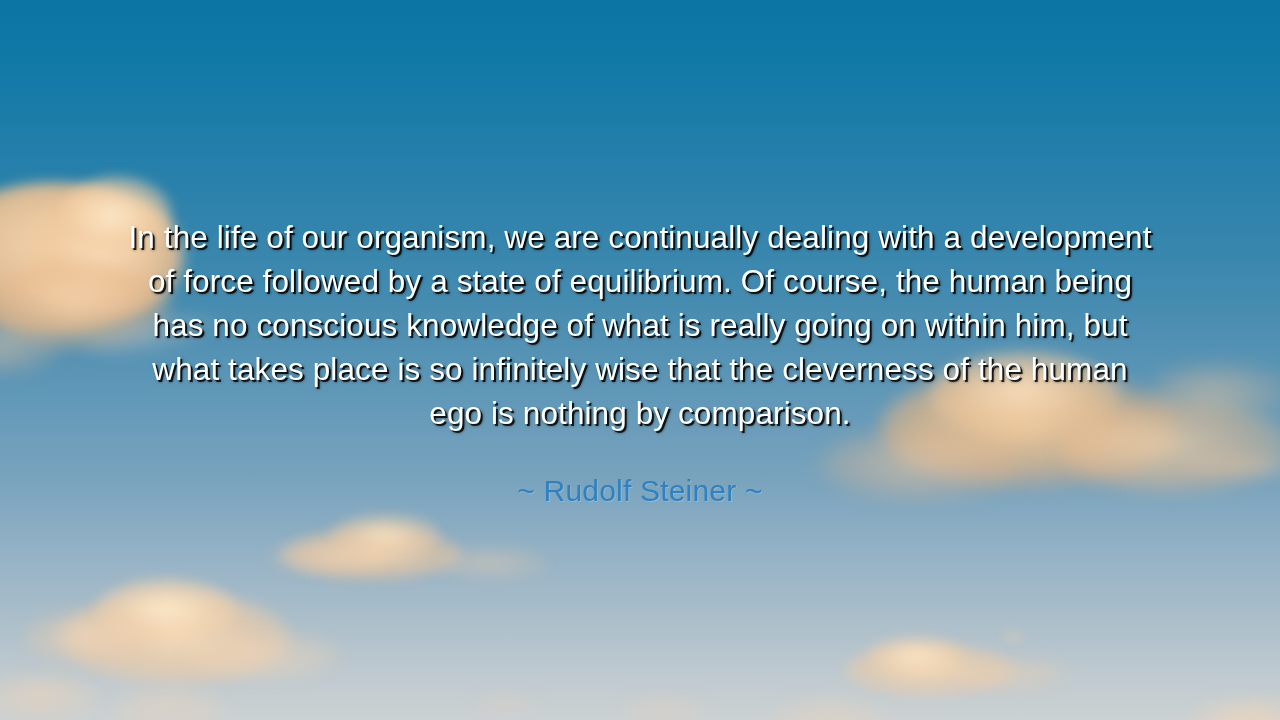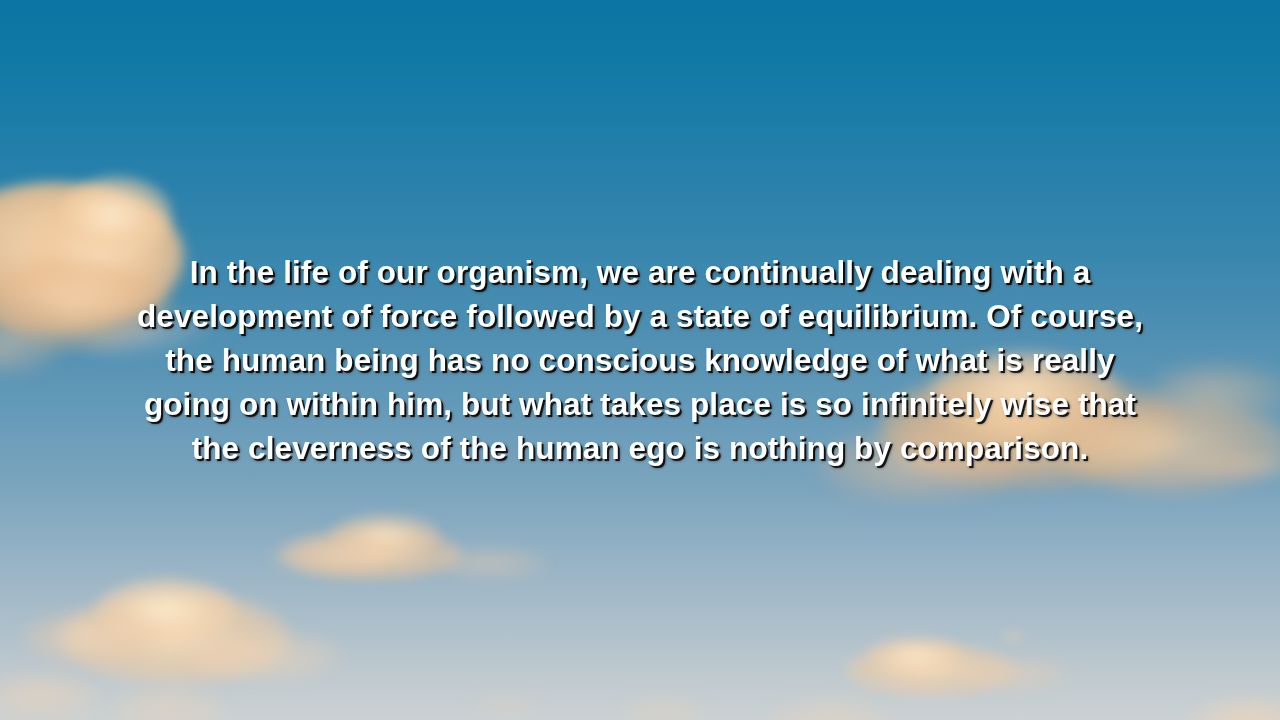--- a/index.html
+++ b/index.html
@@ -347,21 +347,21 @@
   .quote-block {
     width: 1046px;
     text-align: center;
   }
 
   .quote-text {
     margin: 6px;
     color: #ffffff;
     font-size: 31.5px;
     line-height: 44px;
-    font-weight: 700;
+    font-weight: 400;
     letter-spacing: 0.1px;
     text-shadow:
        2px 2px 0 rgba(0,0,0,0.80),
        2px 2px 3px rgba(0,0,0,0.55);
     white-space: normal;
   }
 
   .attribution {
     margin: 0;
     padding-top: 30px;
@@ -423,16 +423,17 @@
     <div class="cloud c-br-d"></div>
     <div class="cloud c-br-e"></div>
     <div class="cloud c-tiny-1"></div>
     <div class="cloud c-tiny-2"></div>
     <div class="cloud c-tiny-3"></div>
   </div>
 
   <div class="content">
     <div class="quote-block">
       <p class="quote-text">In the life of our organism, we are continually dealing with a development of force followed by a state of equilibrium. Of course, the human being has no conscious knowledge of what is really going on within him, but what takes place is so infinitely wise that the cleverness of the human ego is nothing by comparison.</p>
+      <p class="attribution">~ Rudolf Steiner ~</p>
     </div>
   </div>
 
 </div>
 
 </body></html>

